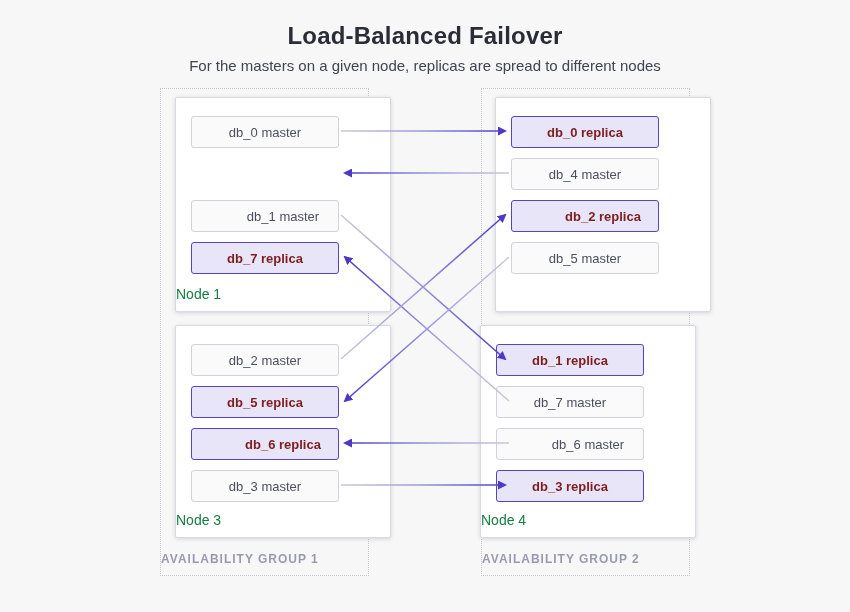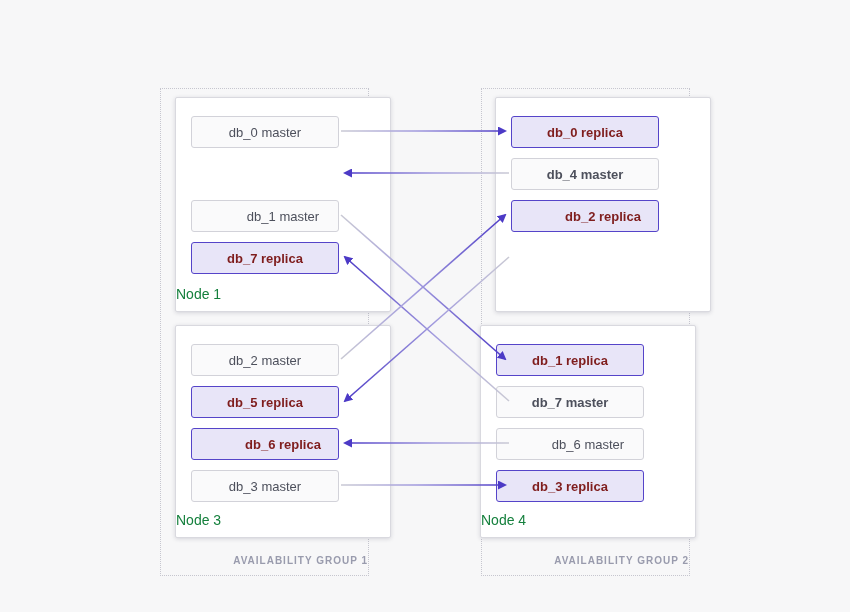--- a/index.html
+++ b/index.html
@@ -10,66 +10,71 @@
   }
   
   .hdr{position:absolute;top:22px;left:0;width:850px;text-align:center;}
   .hdr h1{margin:0;font-size:24px;font-weight:bold;color:#2a2c36;letter-spacing:.2px;}
   .hdr p{margin:7px 0 0 0;font-size:15px;color:#3f4450;}
   
   .group{position:absolute;top:88px;width:209px;height:488px;
     border:1px dotted #c6c6cf;box-sizing:border-box;}
   .group.g1{left:160px;}
   .group.g2{left:481px;}
-  .group-label{position:absolute;bottom:9px;left:0;width:100%;text-align:right;
-    font-size:10px;font-weight:bold;letter-spacing:1px;color:#999bad;}
+  .group-label{position:absolute;bottom:9px;left:0;width:100%;text-align:left;
+    font-size:12px;font-weight:bold;letter-spacing:1px;color:#999bad;}
   
   .node{position:absolute;width:216px;background:#ffffff;
     border:1px solid #d9d9df;border-radius:2px;box-sizing:border-box;
     box-shadow:0 1px 4px rgba(30,30,60,.16);}
   .node.n1{left:175px;top:97px;height:215px;}
   .node.n2{left:495px;top:97px;height:215px;}
   .node.n3{left:175px;top:325px;height:213px;}
   .node.n4{left:480px;top:325px;height:213px;}
   .node-label{position:absolute;bottom:9px;left:0;width:100%;text-align:left;
     font-size:14px;color:#15803d;}
   
   .db{position:absolute;left:15px;width:148px;height:32px;box-sizing:border-box;
     display:flex;align-items:center;justify-content:center;
     font-size:13px;border-radius:3px;}
-  .db.r0{top:18px;} .db.r1{top:60px;font-weight:bold;} .db.r2{top:102px;padding-left:36px;} .db.r3{top:144px;}
+  .db.r0{top:18px;} .db.r1{top:60px;} .db.r2{top:102px;padding-left:36px;} .db.r3{top:144px;}
   .db.master{background:#fafafb;border:1px solid #d2d2d9;color:#4d505c;}
   .db.replica{background:#e8e5f8;border:1.5px solid #5544c9;color:#7f1d1d;font-weight:600;}
   
   #arrows{position:absolute;left:0;top:0;width:850px;height:612px;pointer-events:none;}
 </style>
 </head>
 <body>
 
 <div class="canvas">
 
+  <div class="hdr">
+    <h1>Load-Balanced Failover</h1>
+    <p>For the masters on a given node, replicas are spread to different nodes</p>
+  </div>
 
   <div class="group g1">
     <div class="group-label">AVAILABILITY GROUP 1</div>
   </div>
   <div class="group g2">
     <div class="group-label">AVAILABILITY GROUP 2</div>
   </div>
 
   <div class="node n1">
     <div class="db r0 master">db_0 master</div>
     <div class="db r2 master">db_1 master</div>
     <div class="db r3 replica">db_7 replica</div>
     <div class="node-label">Node 1</div>
   </div>
 
   <div class="node n2">
     <div class="db r0 replica">db_0 replica</div>
     <div class="db r1 master">db_4 master</div>
     <div class="db r2 replica">db_2 replica</div>
+    <div class="db r3 master">db_5 master</div>
   </div>
 
   <div class="node n3">
     <div class="db r0 master">db_2 master</div>
     <div class="db r1 replica">db_5 replica</div>
     <div class="db r2 replica">db_6 replica</div>
     <div class="db r3 master">db_3 master</div>
     <div class="node-label">Node 3</div>
   </div>
 

